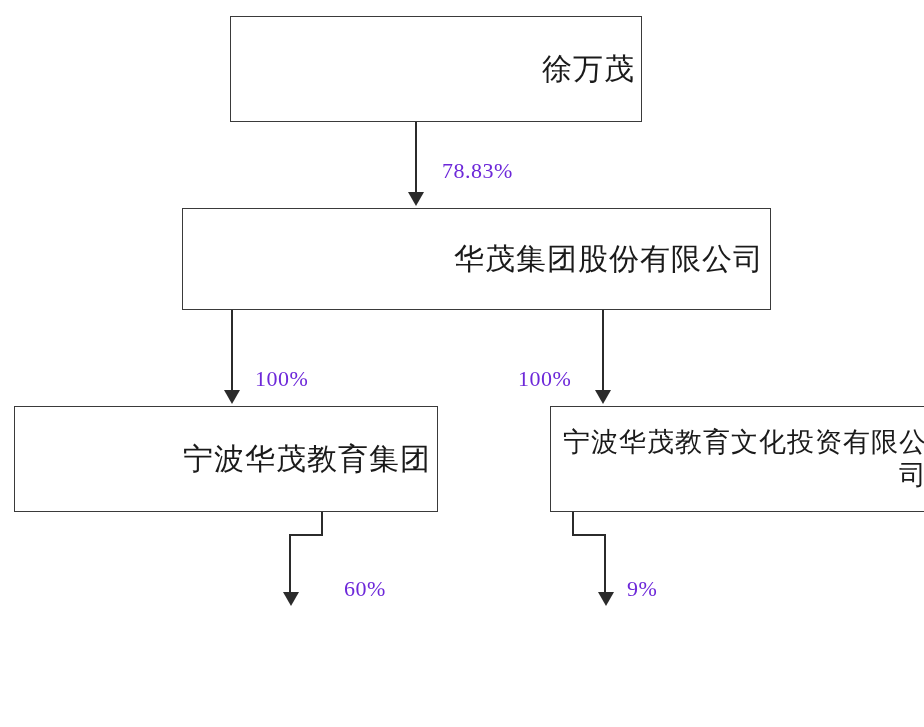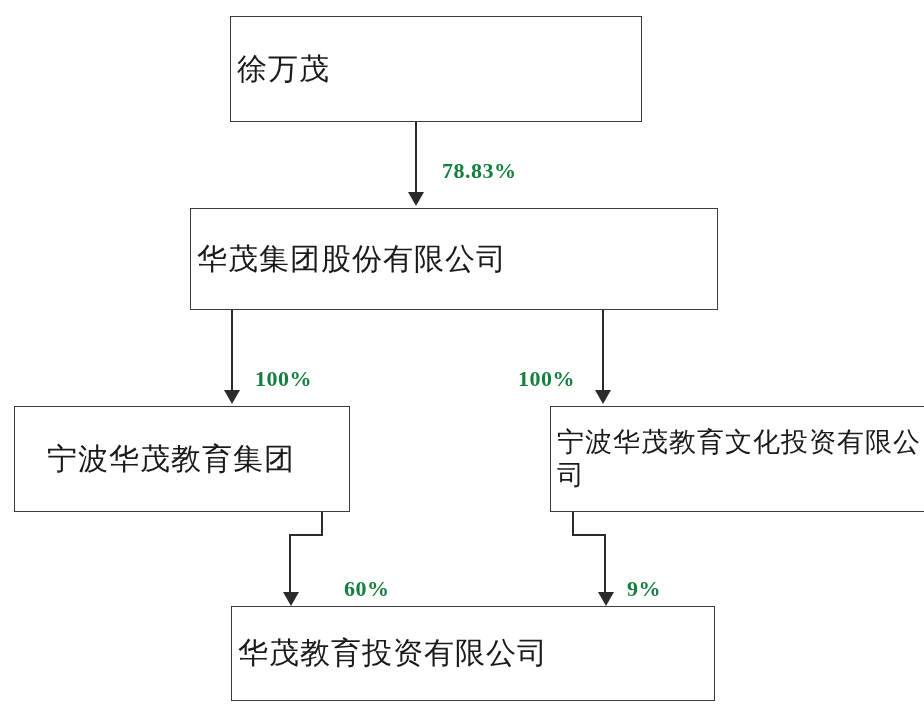--- a/index.html
+++ b/index.html
@@ -18,21 +18,21 @@
     overflow: hidden;
   }
   .node {
     position: absolute;
     box-sizing: border-box;
     border: 1.6px solid #3a3a3a;
     background: #ffffff;
     display: flex;
     align-items: center;
     justify-content: center;
-    text-align: left;
+    text-align: right;
     color: #1a1a1a;
     font-size: 30px;
     line-height: 1.22;
     letter-spacing: 1px;
     padding: 2px 6px;
   }
   .node-label {
     display: block;
     width: 100%;
   }
@@ -46,68 +46,64 @@
     position: absolute;
     width: 0;
     height: 0;
     border-left: 8px solid transparent;
     border-right: 8px solid transparent;
     border-top: 14px solid #2b2b2b;
   }
   .edge-label {
     position: absolute;
     font-size: 22px;
-    color: #15803d;
+    color: #6d28d9;
     white-space: nowrap;
     letter-spacing: 0.5px;
-    font-weight: bold;
   }
 </style>
 </head>
 <body>
 
 <div id="canvas">
 
   <div class="node" style="left:230px; top:16px; width:412px; height:106px;">
     <span class="node-label">徐万茂</span>
   </div>
 
   <div class="edge-line edge-v" style="left:415px; top:122px; width:2.2px; height:72px;"></div>
   <div class="arrow-head" style="left:408px; top:192px;"></div>
   <div class="edge-label" style="left:442px; top:158px;">78.83%</div>
 
-  <div class="node" style="left:190px; top:208px; width:528px; height:102px;">
+  <div class="node" style="left:182px; top:208px; width:589px; height:102px;">
     <span class="node-label">华茂集团股份有限公司</span>
   </div>
 
   <div class="edge-line edge-v" style="left:231px; top:310px; width:2.2px; height:82px;"></div>
   <div class="arrow-head" style="left:224px; top:390px;"></div>
   <div class="edge-label" style="left:255px; top:366px;">100%</div>
 
   <div class="edge-line edge-v" style="left:602px; top:310px; width:2.2px; height:82px;"></div>
   <div class="arrow-head" style="left:595px; top:390px;"></div>
   <div class="edge-label" style="left:518px; top:366px;">100%</div>
 
-  <div class="node" style="left:14px; top:406px; width:336px; height:106px;padding-left:32px;">
+  <div class="node" style="left:14px; top:406px; width:424px; height:106px;padding-left:32px;">
     <span class="node-label">宁波华茂教育集团</span>
   </div>
 
   <div class="node" style="left:550px; top:406px; width:384px; height:106px; font-size:27px;">
     <span class="node-label">宁波华茂教育文化投资有限公司</span>
   </div>
 
   <div class="edge-line edge-v" style="left:321px; top:512px; width:2.2px; height:24px;"></div>
   <div class="edge-line edge-h" style="left:289px; top:534px; width:34px; height:2.2px;"></div>
   <div class="edge-line edge-v" style="left:289px; top:534px; width:2.2px; height:60px;"></div>
   <div class="arrow-head" style="left:283px; top:592px;"></div>
   <div class="edge-label" style="left:344px; top:576px;text-align:center;">60%</div>
 
   <div class="edge-line edge-v" style="left:572px; top:512px; width:2.2px; height:24px;"></div>
   <div class="edge-line edge-h" style="left:572px; top:534px; width:34px; height:2.2px;"></div>
   <div class="edge-line edge-v" style="left:604px; top:534px; width:2.2px; height:60px;"></div>
   <div class="arrow-head" style="left:598px; top:592px;"></div>
   <div class="edge-label" style="left:627px; top:576px;">9%</div>
 
-  <div class="node" style="left:231px; top:606px; width:484px; height:95px;">
-    <span class="node-label">华茂教育投资有限公司</span>
-  </div>
 
 </div>
 
 </body></html>

